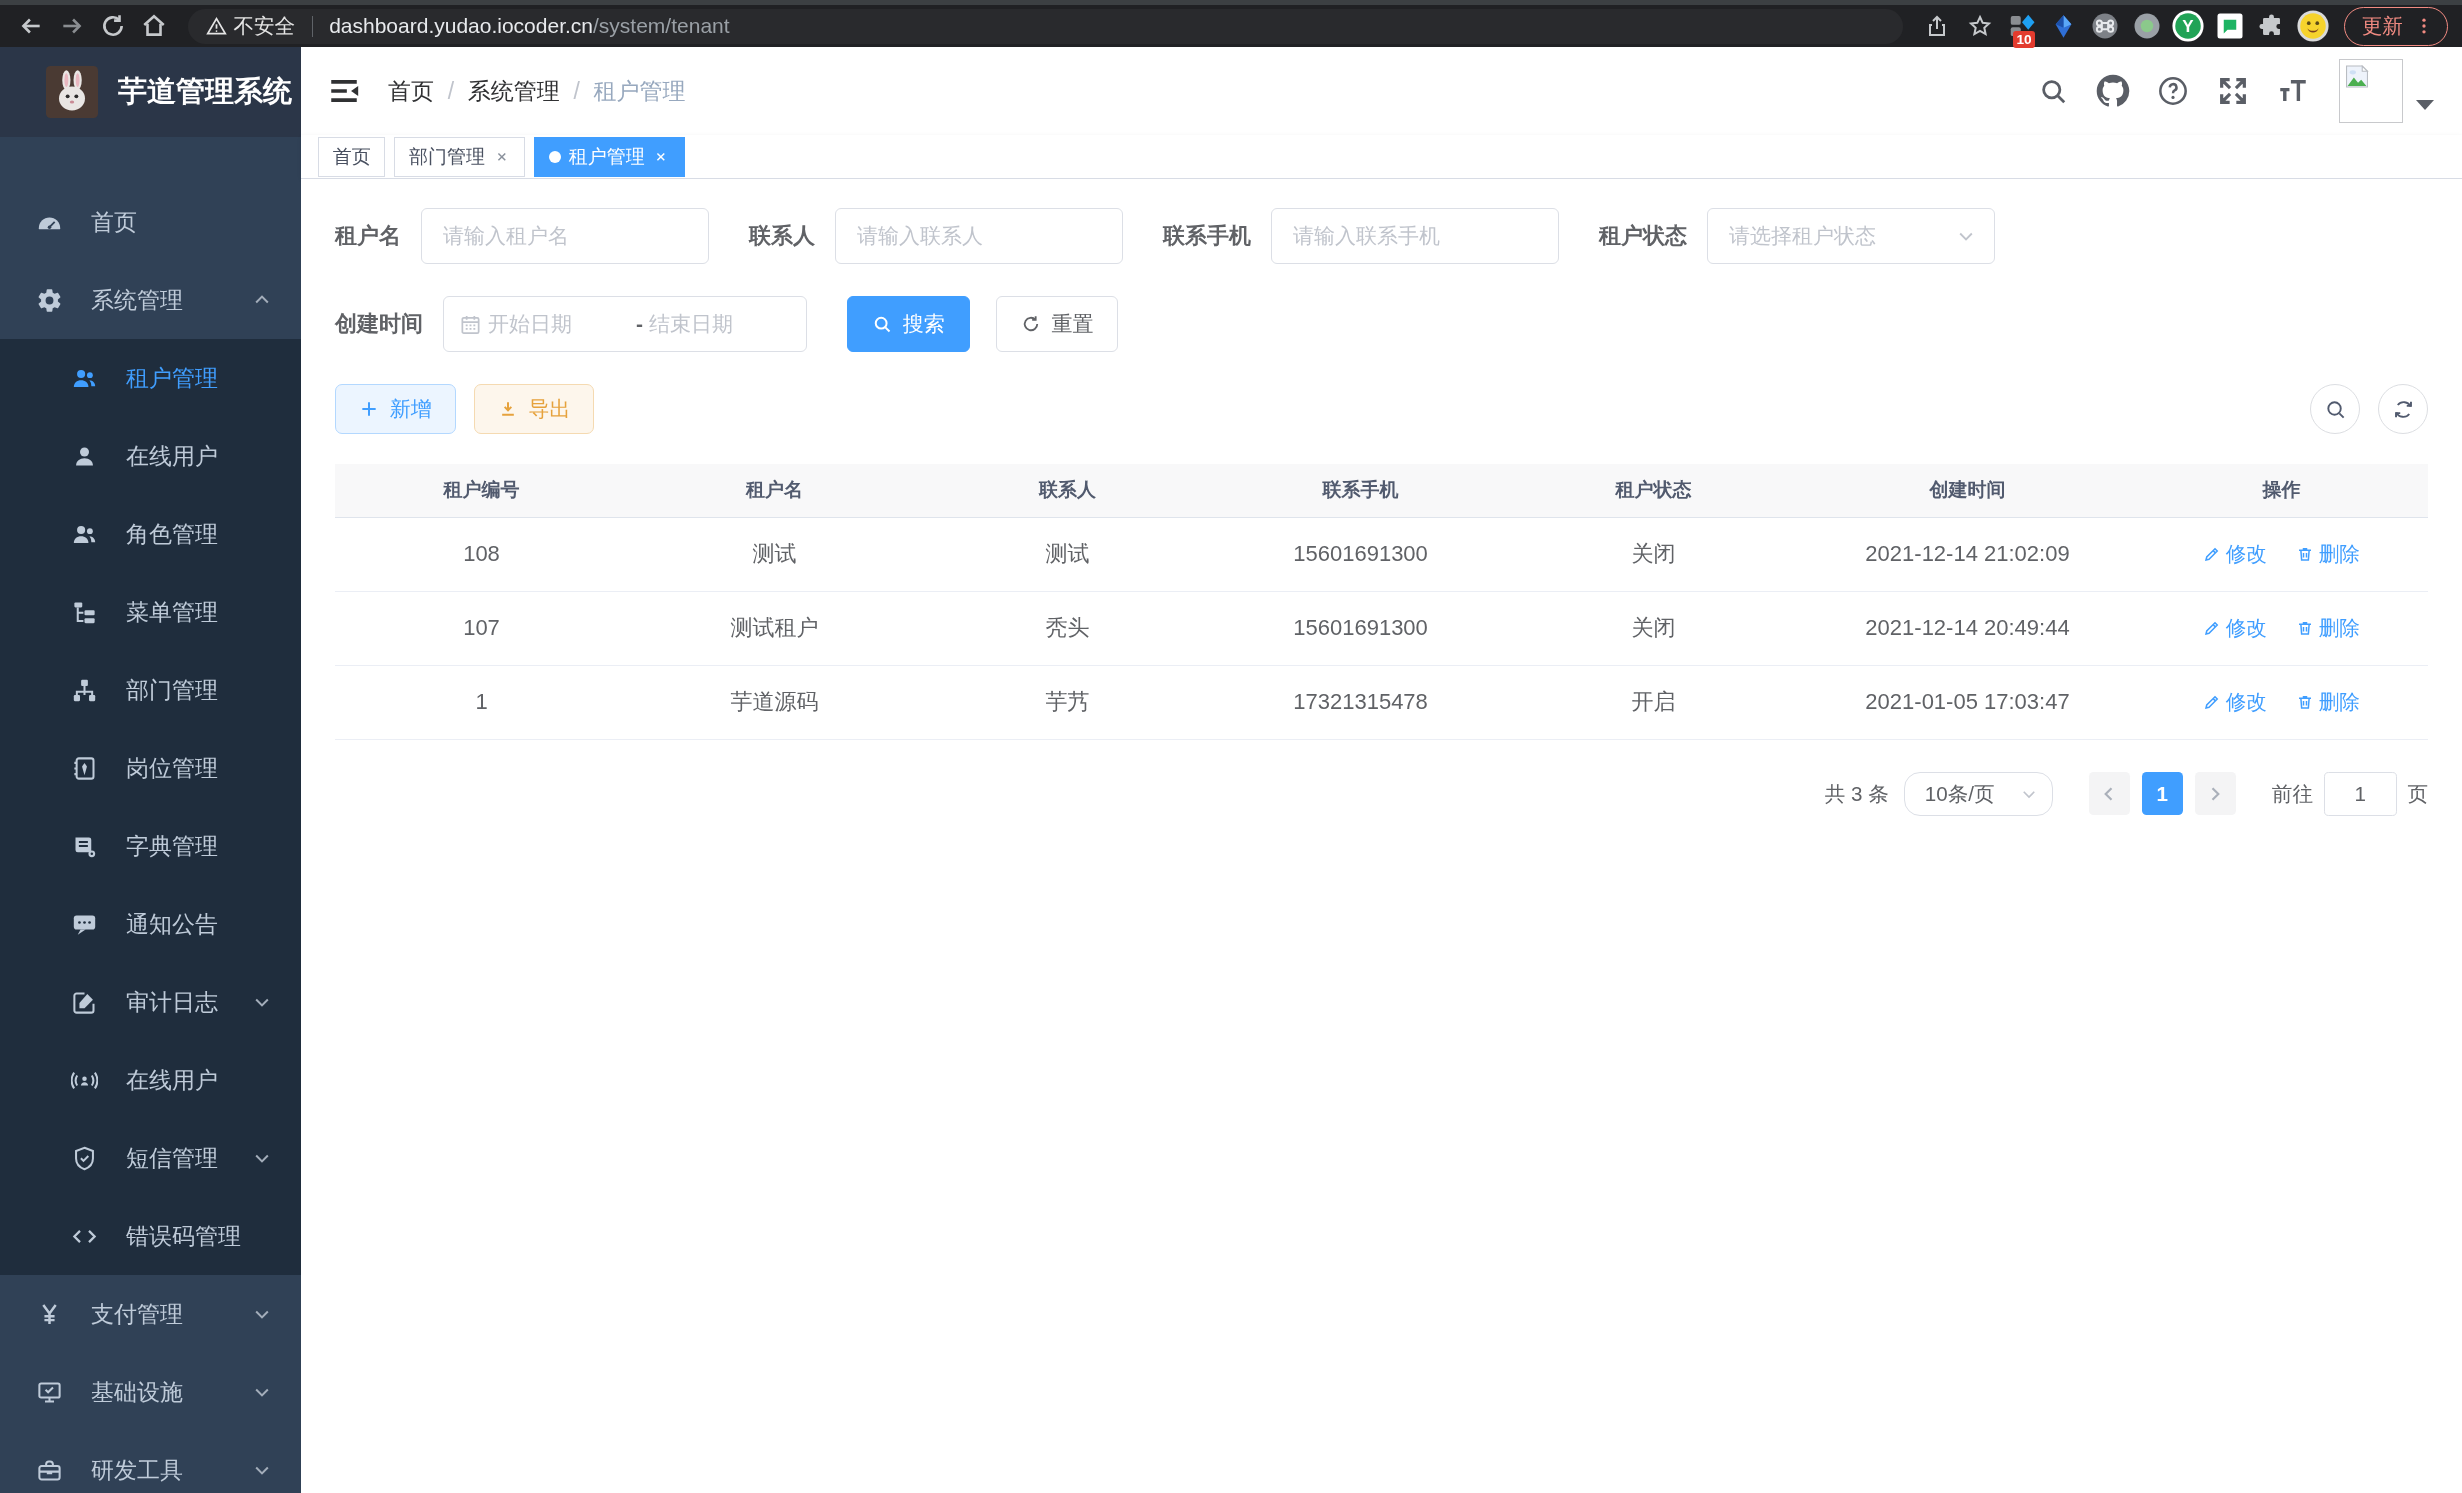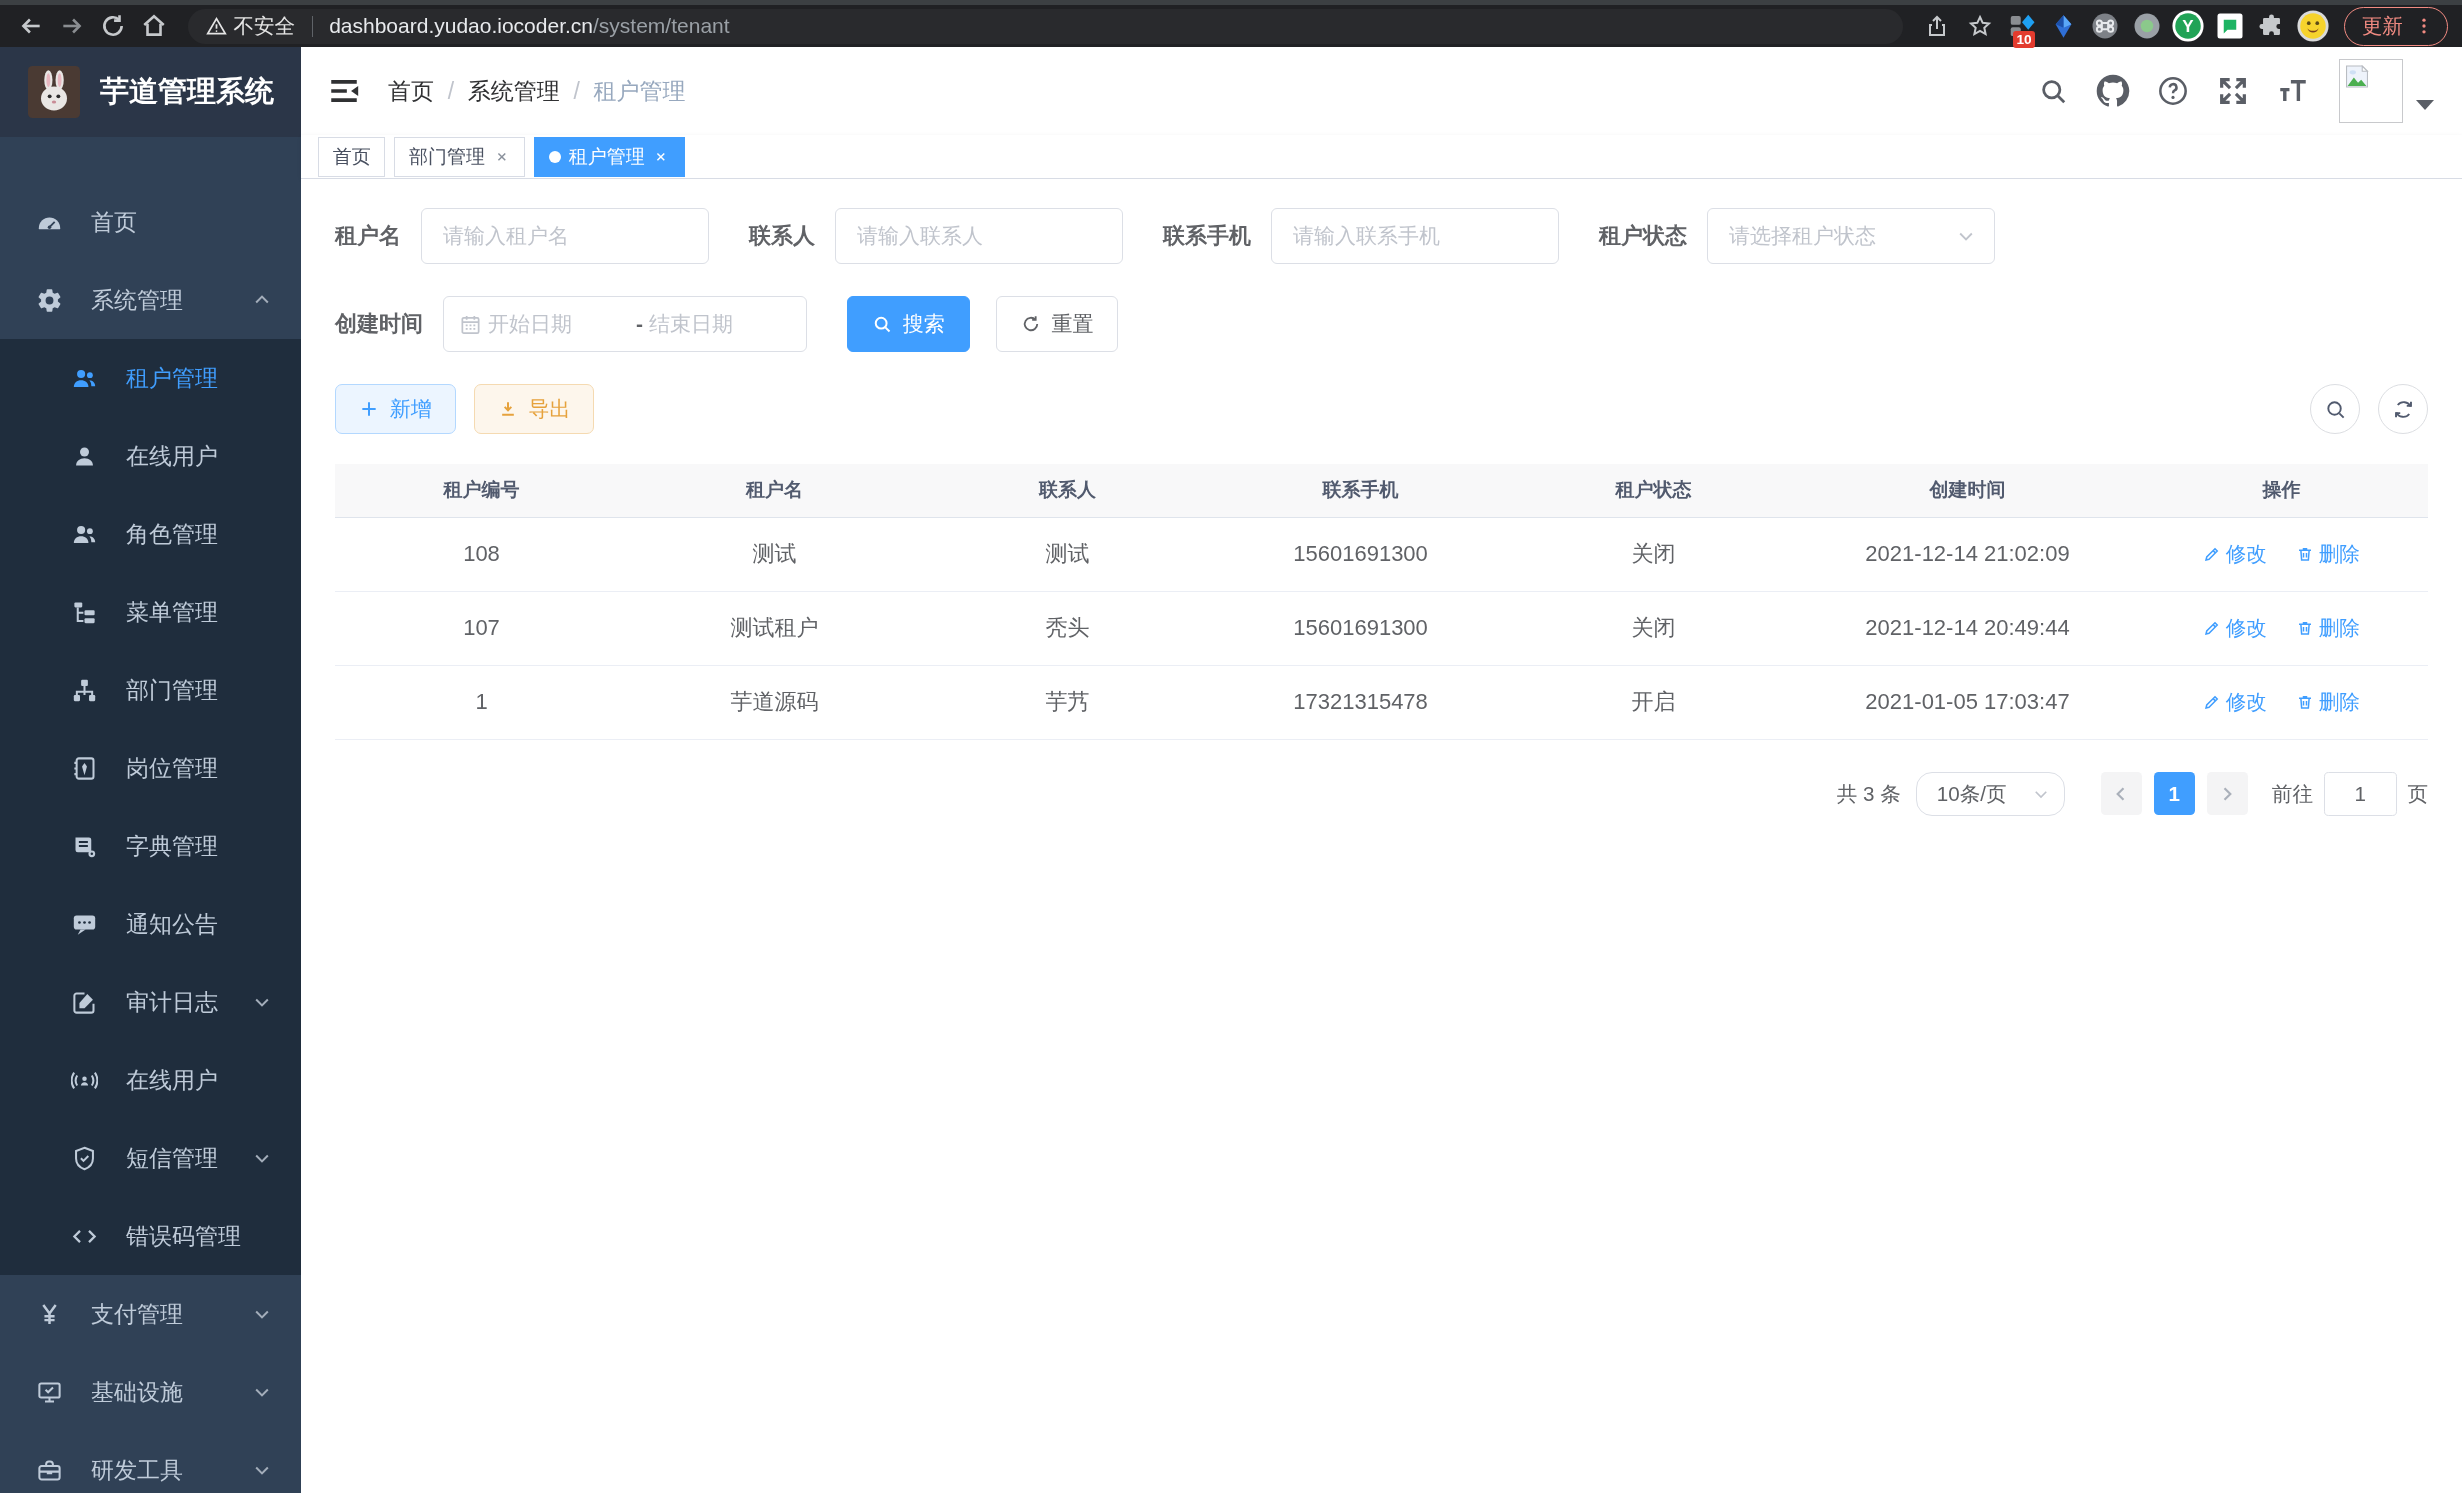--- a/index.html
+++ b/index.html
@@ -25,21 +25,21 @@
   .badge10 { position:absolute; bottom:-4.6px; left:7.6px; background:#e33b2e; color:#fff; font-size:13.7px;
              padding:0.8px 3.8px; border-radius:3px; line-height:15px; font-weight:bold;}
   .update-pill { display:flex; align-items:center; gap:10.7px; border:1.5px solid #f28b82; color:#f28b82;
                  border-radius:21px; padding:4.6px 13.7px 4.6px 17px; font-size:20.6px; margin-left:6px;}
 
   
   .app { flex:1 1 auto; display:flex; min-height:0; }
 
   
   .sidebar { width:301px; background:#304156; color:#bfcbd9; flex:0 0 auto; overflow:hidden; }
-  .logo-row { height:90px; background:#2b3648; display:flex; align-items:center; padding-left:28px; }
+  .logo-row { height:90px; background:#2b3648; display:flex; align-items:center; padding-left:46px; }
   .logo-img { width:52px; height:52px; border-radius:4.6px; overflow:hidden; flex:0 0 auto; }
   .logo-title { color:#fff; font-size:29px; font-weight:bold; margin-left:20px; white-space:nowrap; }
   .menu { padding-top:46px; }
   .mi { height:78px; display:flex; align-items:center; padding-left:35px; position:relative; font-size:23px; cursor:pointer; }
   .mi .ic { width:29px; height:29px; flex:0 0 auto; display:flex; align-items:center; justify-content:center; }
   .mi .lbl { margin-left:27px; white-space:nowrap; }
   .mi .arr { position:absolute; right:29px; color:#a3adba; }
   .mi.sub { padding-left:70px; background:#1f2d3d; }
   .mi.active { color:#409eff; }
   .mi.active .lbl { color:#409eff; }
@@ -107,21 +107,21 @@
   
   .pager { display:flex; align-items:center; justify-content:flex-end; margin-top:32px; font-size:20.6px; color:#606266; }
   .pg-total { margin-right:15px; }
   .pg-select { width:149px; height:44px; border:0.8px solid #dcdfe6; border-radius:16px; display:flex; align-items:center;
                padding:0 13.7px 0 20px; color:#606266; cursor:pointer; margin-right:30px;}
   .pg-select .v { flex:1 1 auto; }
   .pg-btn { width:41px; height:43px; background:#f4f4f5; border:none; border-radius:4.6px; color:#aab0ba;
             display:flex; align-items:center; justify-content:center; margin:0 6px; cursor:pointer;}
   .pg-page { width:41px; height:43px; border-radius:4.6px; background:#409eff; color:#fff; font-size:20.6px; font-weight:bold;
              border:none; display:flex; align-items:center; justify-content:center; margin:0 6px; cursor:pointer;}
-  .pg-goto { margin-left:18px; margin-right:10.7px; }
+  .pg-goto { margin-left:30px; margin-right:10.7px; }
   .pg-input { width:73px; height:44px; border:0.8px solid #dcdfe6; border-radius:4.6px; text-align:center; font-size:20.6px;
               color:#606266; outline:none; margin-right:10.7px; font-family:inherit;}
 
   svg { display:block; }
 </style>
 </head>
 <body>
 
 <div class="screen">
 

